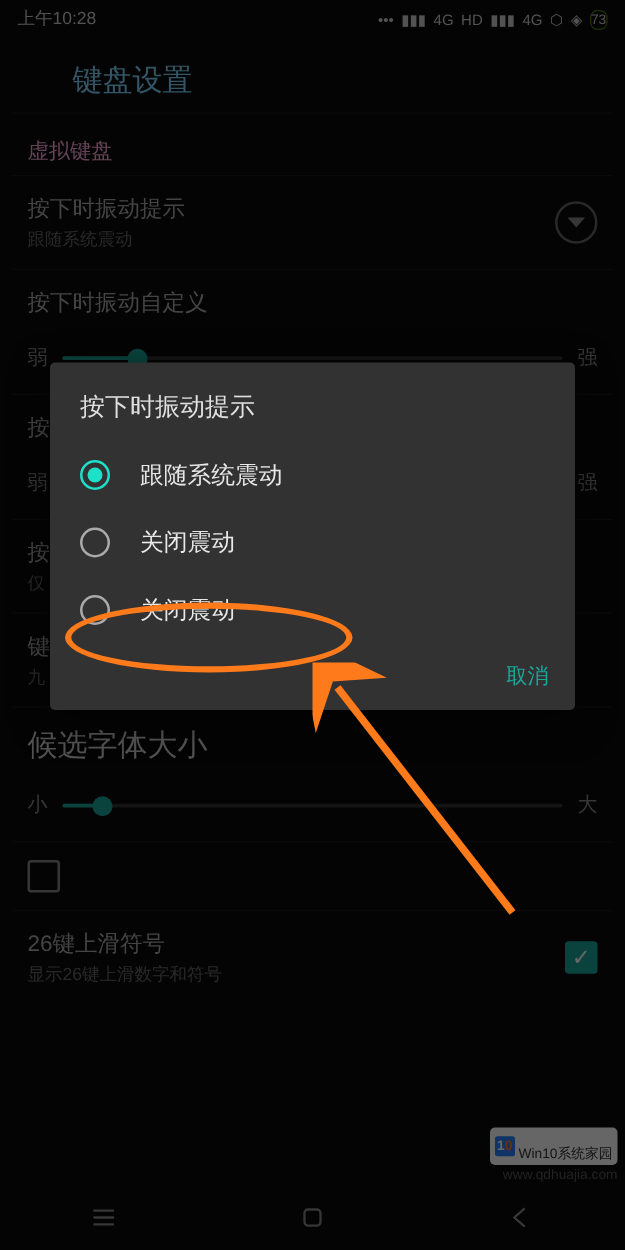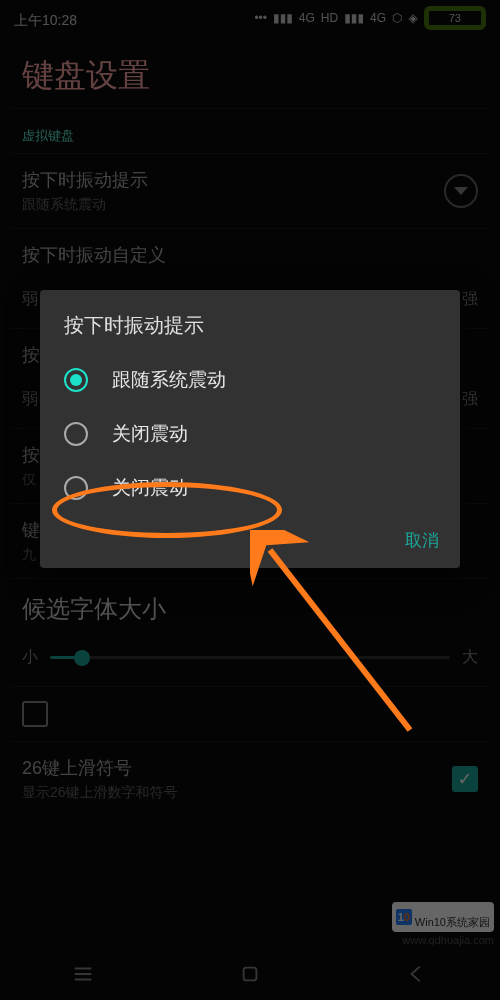--- a/index.html
+++ b/index.html
@@ -21,33 +21,34 @@
     .status-bar {
       display: flex;
       justify-content: space-between;
       align-items: flex-end;
       padding: 6px 14px;
       color: #ccc;
       font-size: 14px;
     }
     .status-right { display: flex; align-items: center; gap: 6px; font-size: 12px; }
     .battery {
-      border: 5px solid #4d7c0f;
+      border: 1px solid #4d7c0f;
       border-radius: 6px;
-      padding: 1px 20px;
+      padding: 1px 0;
       font-size: 11px;
     }
     .page-title {
-      color: #fca5a5;
-      font-size: 32px;
+      color: #7dd3fc;
+      font-size: 24px;
       padding: 18px 22px 10px;
+      margin-left: 36px;
     }
     .section-header {
-      color: #5eead4;
-      font-size: 13px;
+      color: #f9a8d4;
+      font-size: 17px;
       padding: 18px 22px 8px;
     }
     .row {
       display: flex;
       justify-content: space-between;
       align-items: center;
       padding: 14px 22px;
     }
     .row-text { display: flex; flex-direction: column; gap: 4px; }
     .row-title { color: #aaa; font-size: 18px; }

